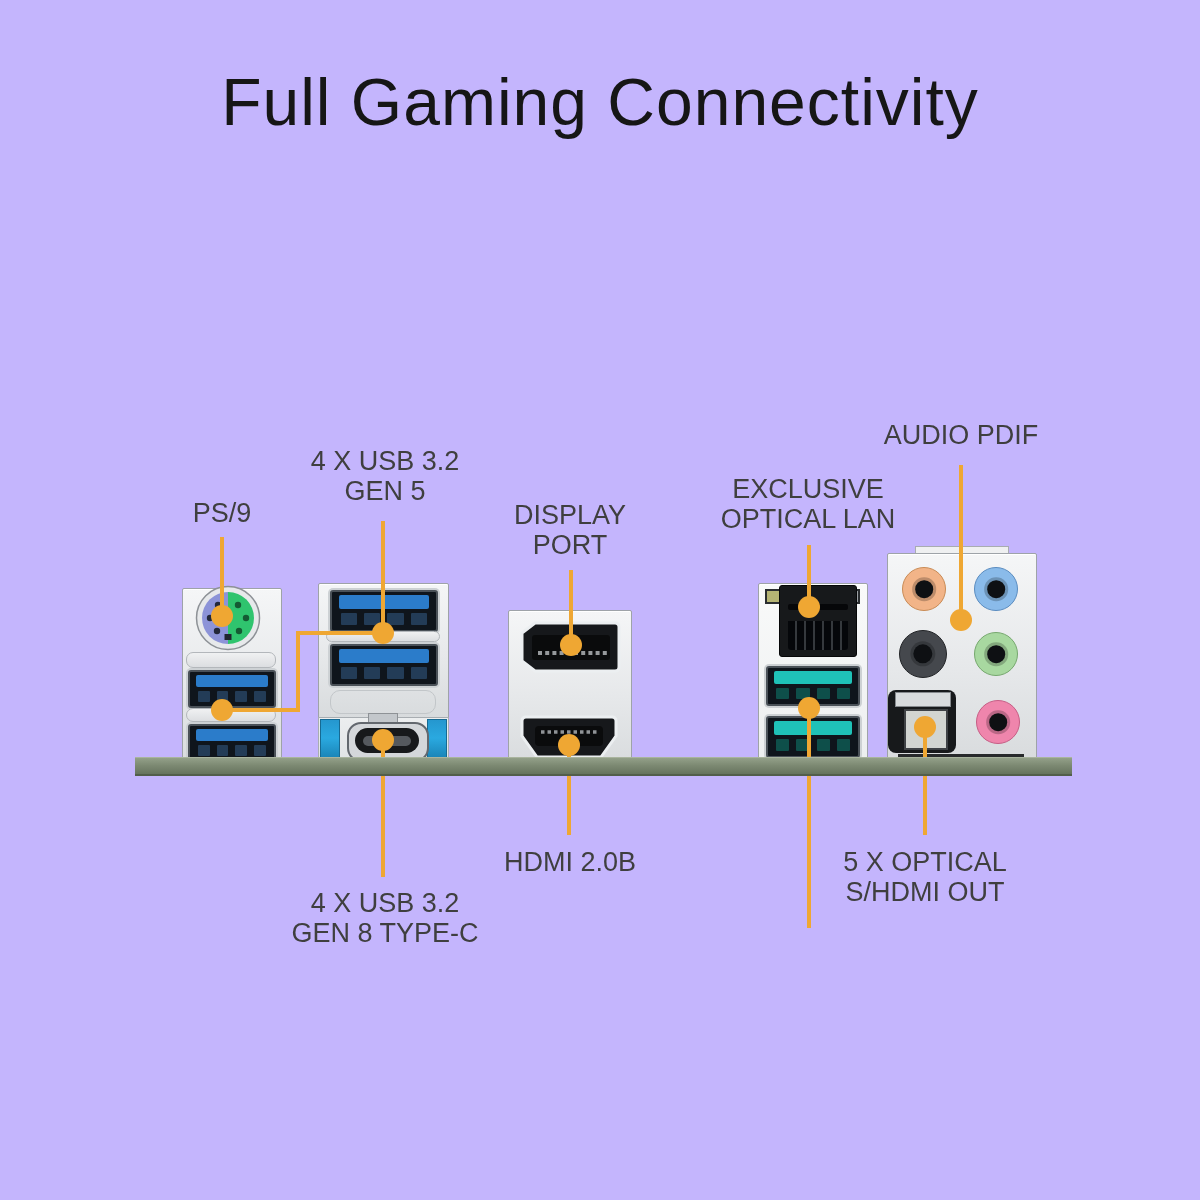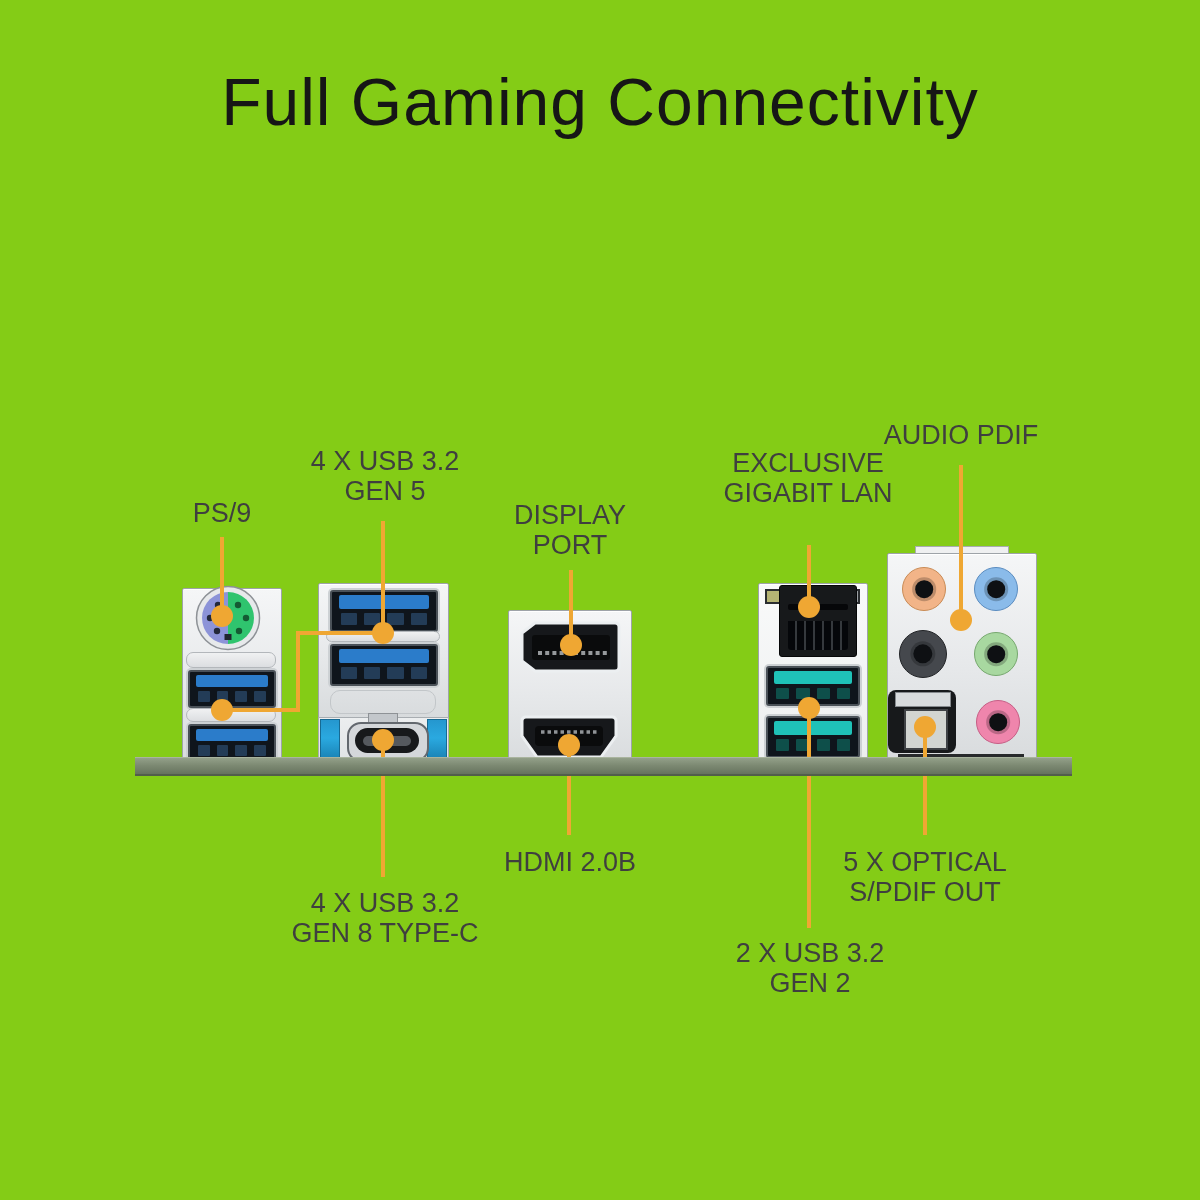--- a/index.html
+++ b/index.html
@@ -12,21 +12,21 @@
     --ps2_green:#2FC46E;
     --jack_orange:#F2B488;
     --jack_blue:#8ABBEA;
     --jack_black:#45484D;
     --jack_green:#A8D8A0;
     --jack_pink:#EF85AC;
     --label_text:#3F3F3F;
     --title_text:#161616;
   }
   html,body{margin:0;padding:0;background:#fff;}
-  #canvas{position:relative;width:1200px;height:1200px;background:#84cc16;overflow:hidden;
+  #canvas{position:relative;width:1200px;height:1200px;background:#c4b5fd;overflow:hidden;
           font-family:"Liberation Sans", sans-serif;margin:0 auto;}
 
   .title{position:absolute;top:64px;left:0;right:0;text-align:center;
          font-size:66px;font-weight:300;letter-spacing:1px;color:var(--title_text);}
 
   .cap{position:absolute;transform:translateX(-50%);text-align:center;
        font-size:27px;line-height:30px;color:var(--label_text);white-space:nowrap;}
 
   
   .pcb{position:absolute;left:135px;top:757px;width:937px;height:16px;z-index:4;
@@ -240,36 +240,32 @@
     <span>PS/9</span>
   </div>
   <div class="cap" style="left:385px;top:446px">
     <span>4 X USB 3.2</span><br>
     <span>GEN 5</span>
   </div>
   <div class="cap" style="left:570px;top:500px">
     <span>DISPLAY</span><br>
     <span>PORT</span>
   </div>
-  <div class="cap" style="left:808px;top:448px">
+  <div class="cap" style="left:808px;top:474px">
     <span>EXCLUSIVE</span><br>
-    <span>GIGABIT LAN</span>
+    <span>OPTICAL LAN</span>
   </div>
   <div class="cap" style="left:961px;top:420px">
     <span>AUDIO PDIF</span>
   </div>
   <div class="cap" style="left:570px;top:847px">
     <span>HDMI 2.0B</span>
   </div>
   <div class="cap" style="left:385px;top:888px">
     <span>4 X USB 3.2</span><br>
     <span>GEN 8 TYPE-C</span>
   </div>
-  <div class="cap" style="left:810px;top:938px">
-    <span>2 X USB 3.2</span><br>
-    <span>GEN 2</span>
-  </div>
   <div class="cap" style="left:925px;top:847px">
     <span>5 X OPTICAL</span><br>
-    <span>S/PDIF OUT</span>
+    <span>S/HDMI OUT</span>
   </div>
 
 </div>
 
 </body></html>

